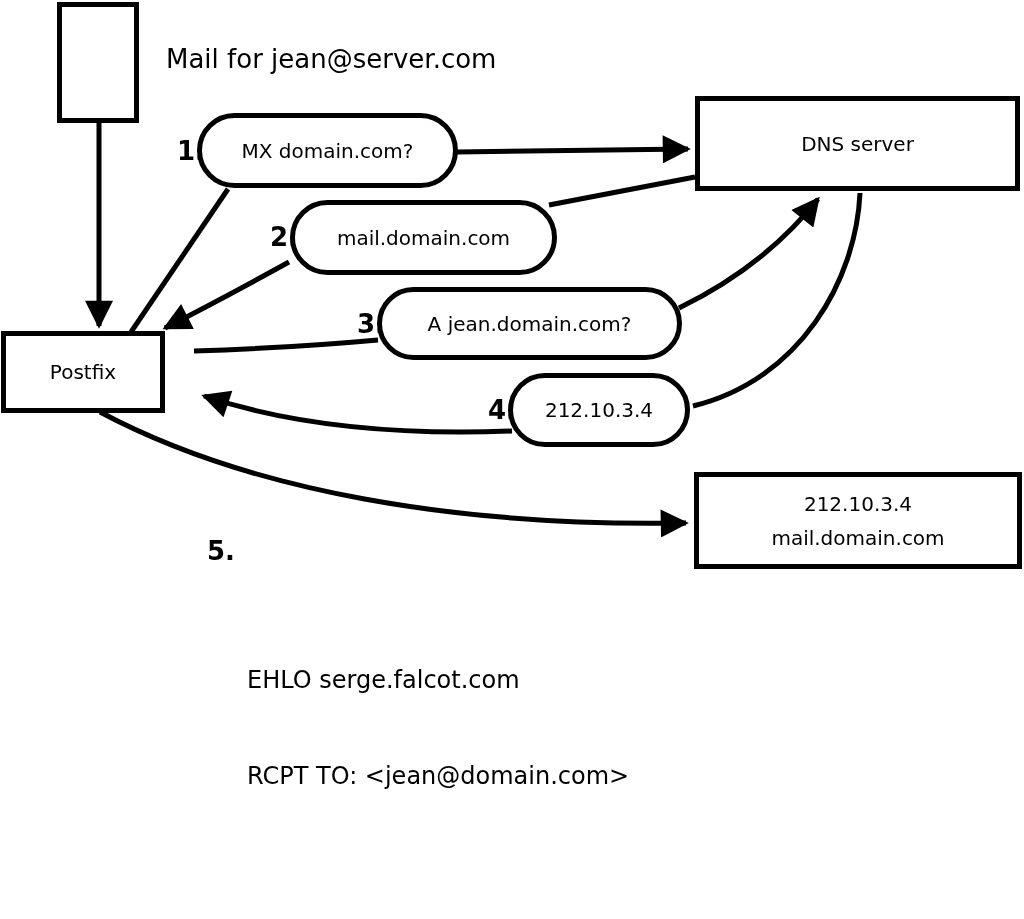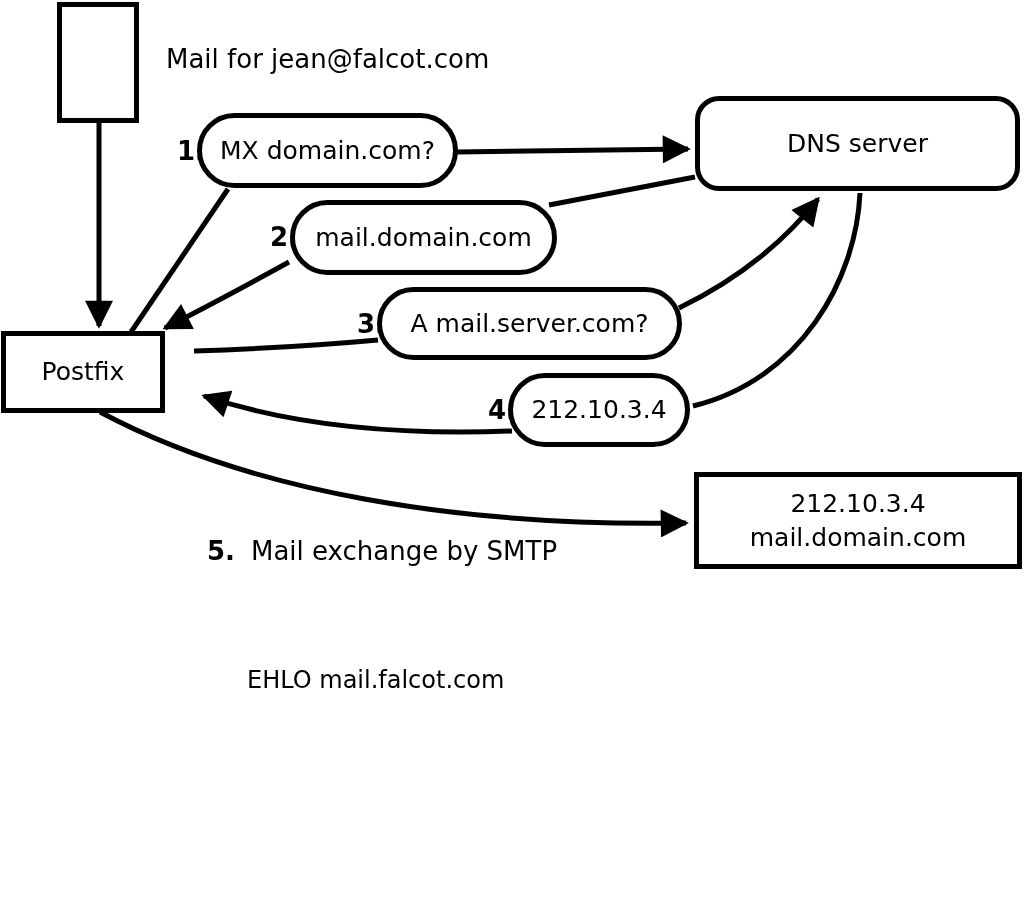--- a/index.html
+++ b/index.html
@@ -17,21 +17,21 @@
   }
   .abs { position: absolute; }
   .node {
     position: absolute;
     background: #ffffff;
     border: 5px solid #000;
     display: flex;
     align-items: center;
     justify-content: center;
     text-align: center;
-    font-size: 25px;
+    font-size: 20px;
     line-height: 34px;
   }
   .pill {
     border-radius: 40px;
   }
   .num {
     font-weight: bold;
     font-size: 26px;
     text-align: right;
     line-height: 32px;
@@ -72,62 +72,62 @@
   <path d="M289,262 Q220,300 165,328" marker-end="url(#ah)"></path>
   <path d="M194,351 Q290,348 378,340"></path>
   <path d="M679,308 Q765,266 818,199" marker-end="url(#ah)"></path>
   <path d="M860,193 C856,280 800,380 693,406"></path>
   <path d="M512,431 Q330,438 204,396" marker-end="url(#ah)"></path>
   <path d="M100,412 C250,492 460,527 686,523" marker-end="url(#ah)"></path>
 </svg>
 
 <div class="node abs" style="left:57px; top:2px; width:82px; height:121px;"></div>
 
-<div class="abs note-text" style="left:166px; top:42px;">Mail for jean@falcot.com</div>
+<div class="abs note-text" style="left:166px; top:42px;">Mail for jean@server.com</div>
 
 <div class="node" style="left:1px; top:331px; width:164px; height:82px;">
   <span>Postfix</span>
 </div>
 
-<div class="node" style="left:695px; top:96px; width:325px; height:95px;border-radius:24px;">
+<div class="node" style="left:695px; top:96px; width:325px; height:95px;">
   <span>DNS server</span>
 </div>
 
 <div class="node" style="left:694px; top:472px; width:328px; height:97px; flex-direction:column;">
   <span>212.10.3.4</span>
   <span>mail.domain.com</span>
 </div>
 
 <div class="abs num" style="left:155px; top:135px; width:50px;">1.</div>
 <div class="node pill" style="left:197px; top:113px; width:261px; height:75px;">
   <span>MX domain.com?</span>
 </div>
 
 <div class="abs num" style="left:248px; top:221px; width:50px;">2.</div>
 <div class="node pill" style="left:290px; top:200px; width:267px; height:75px;">
   <span>mail.domain.com</span>
 </div>
 
 <div class="abs num" style="left:335px; top:308px; width:50px;">3.</div>
 <div class="node pill" style="left:377px; top:287px; width:305px; height:73px;">
-  <span>A mail.server.com?</span>
+  <span>A jean.domain.com?</span>
 </div>
 
 <div class="abs num" style="left:466px; top:394px; width:50px;">4.</div>
 <div class="node pill" style="left:508px; top:373px; width:182px; height:74px;">
   <span>212.10.3.4</span>
 </div>
 
 <div class="abs step5" style="left:207px; top:535px;">
   <span class="num">5.</span>
-  <span>Mail exchange by SMTP</span>
 </div>
 
 <div class="abs smtp" style="left:247px; top:599px;">
-  <div>EHLO mail.falcot.com</div>
+  <div>EHLO serge.falcot.com</div>
+  <div>RCPT TO: &lt;jean@domain.com&gt;</div>
   
   
   
   
   
   
   
 </div>
 
 </body></html>

